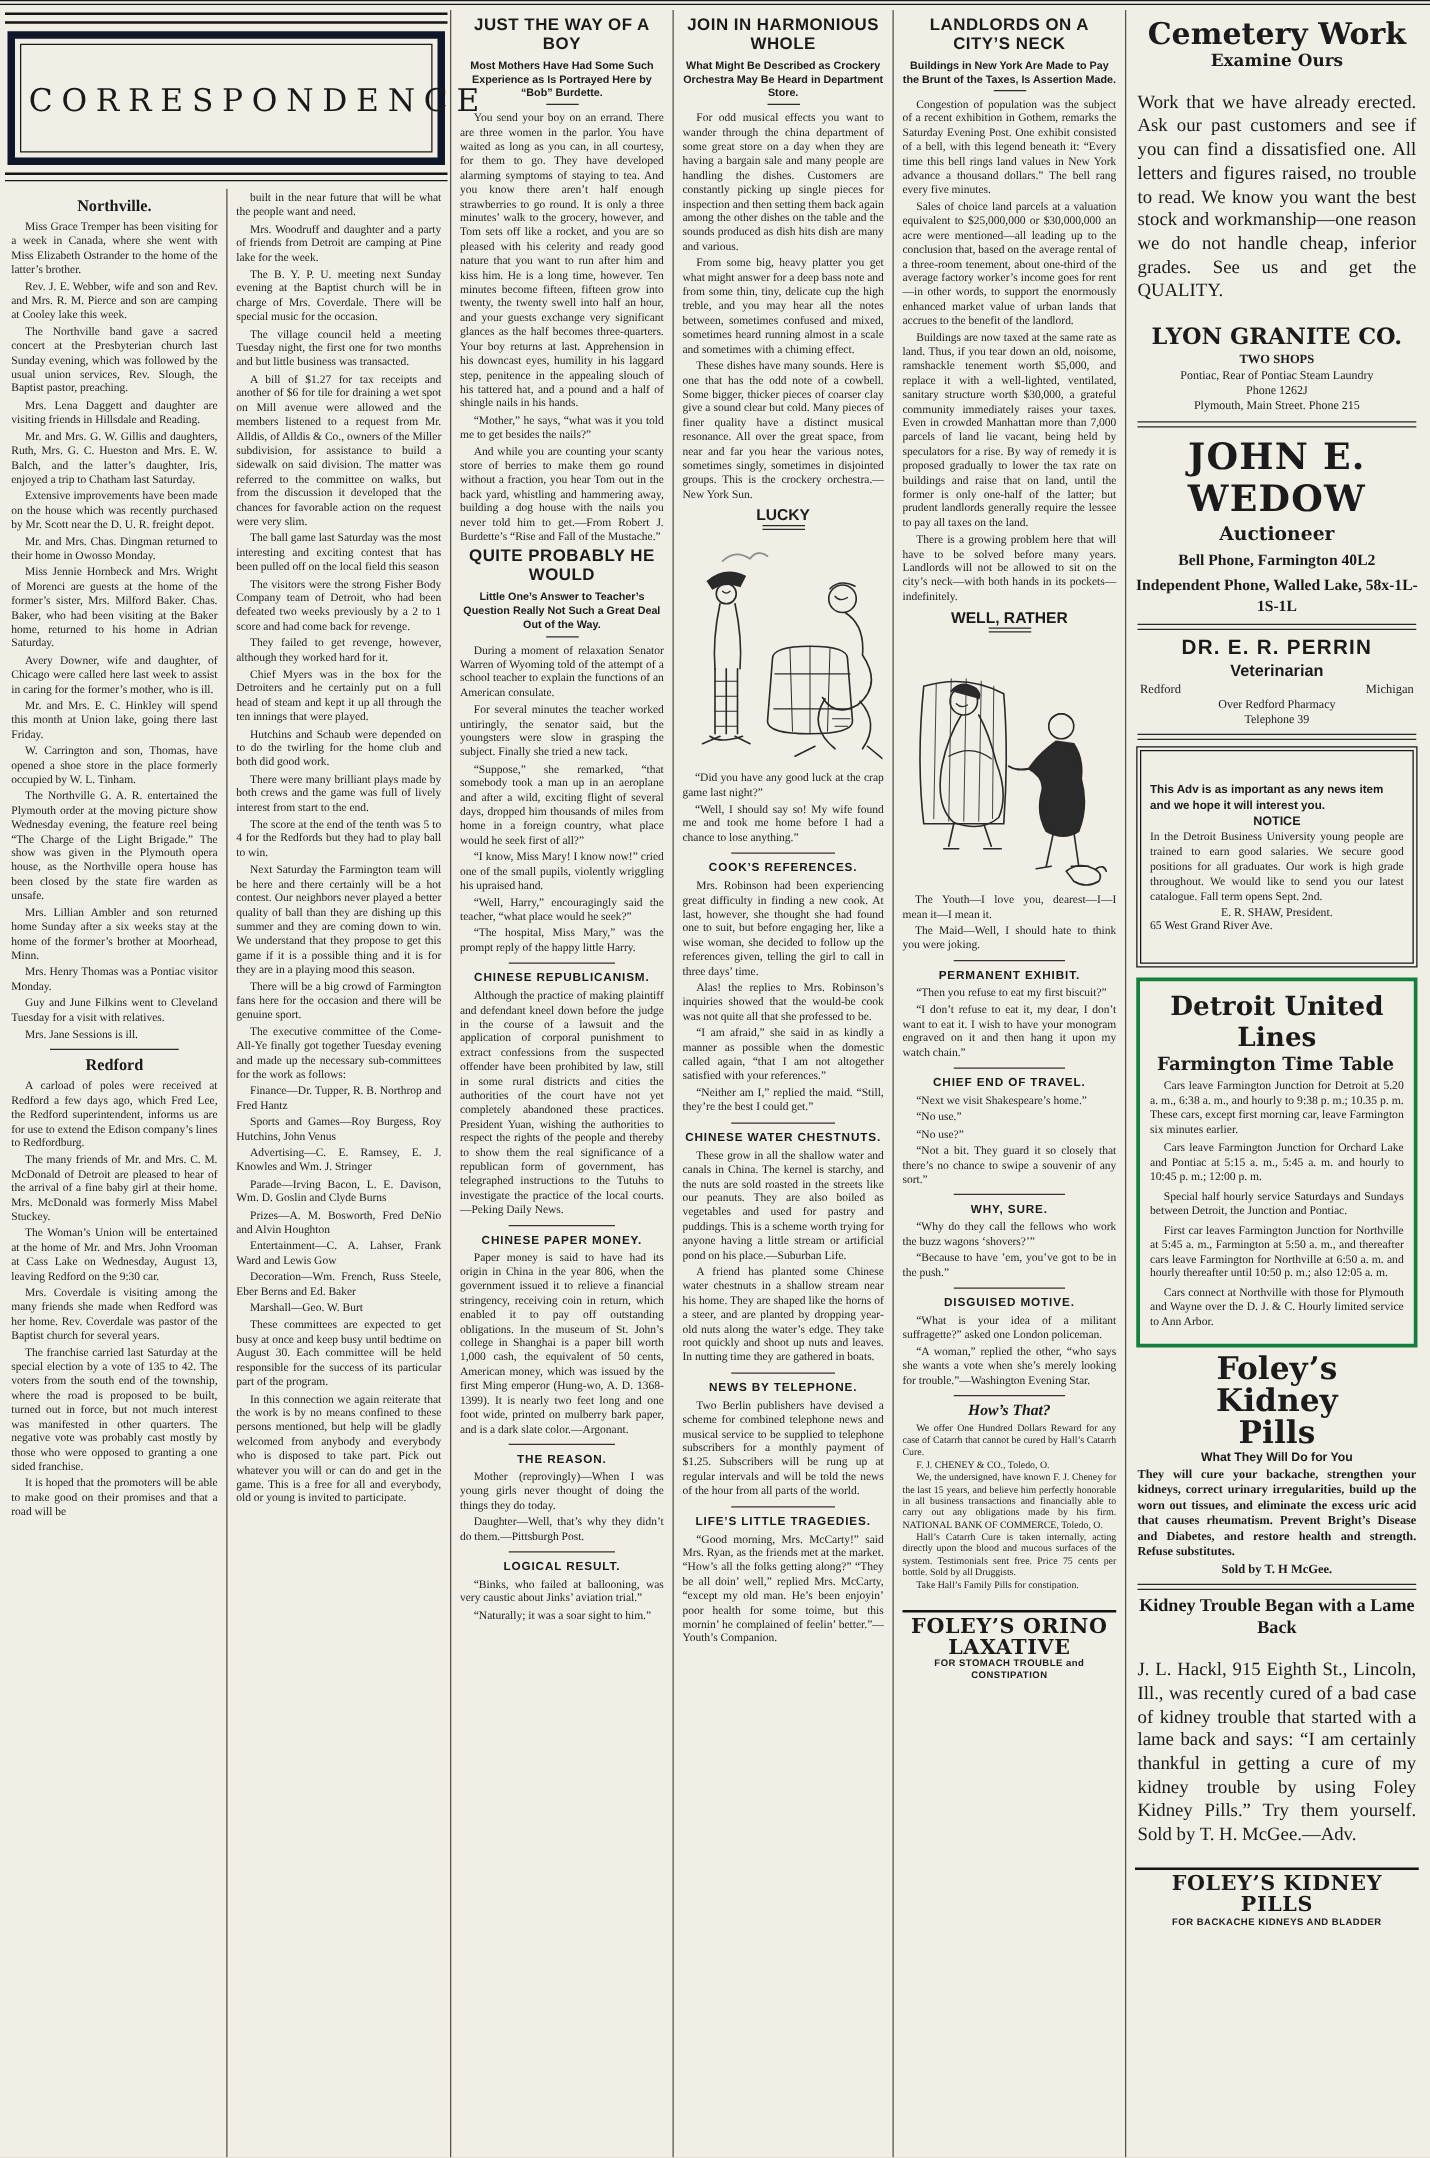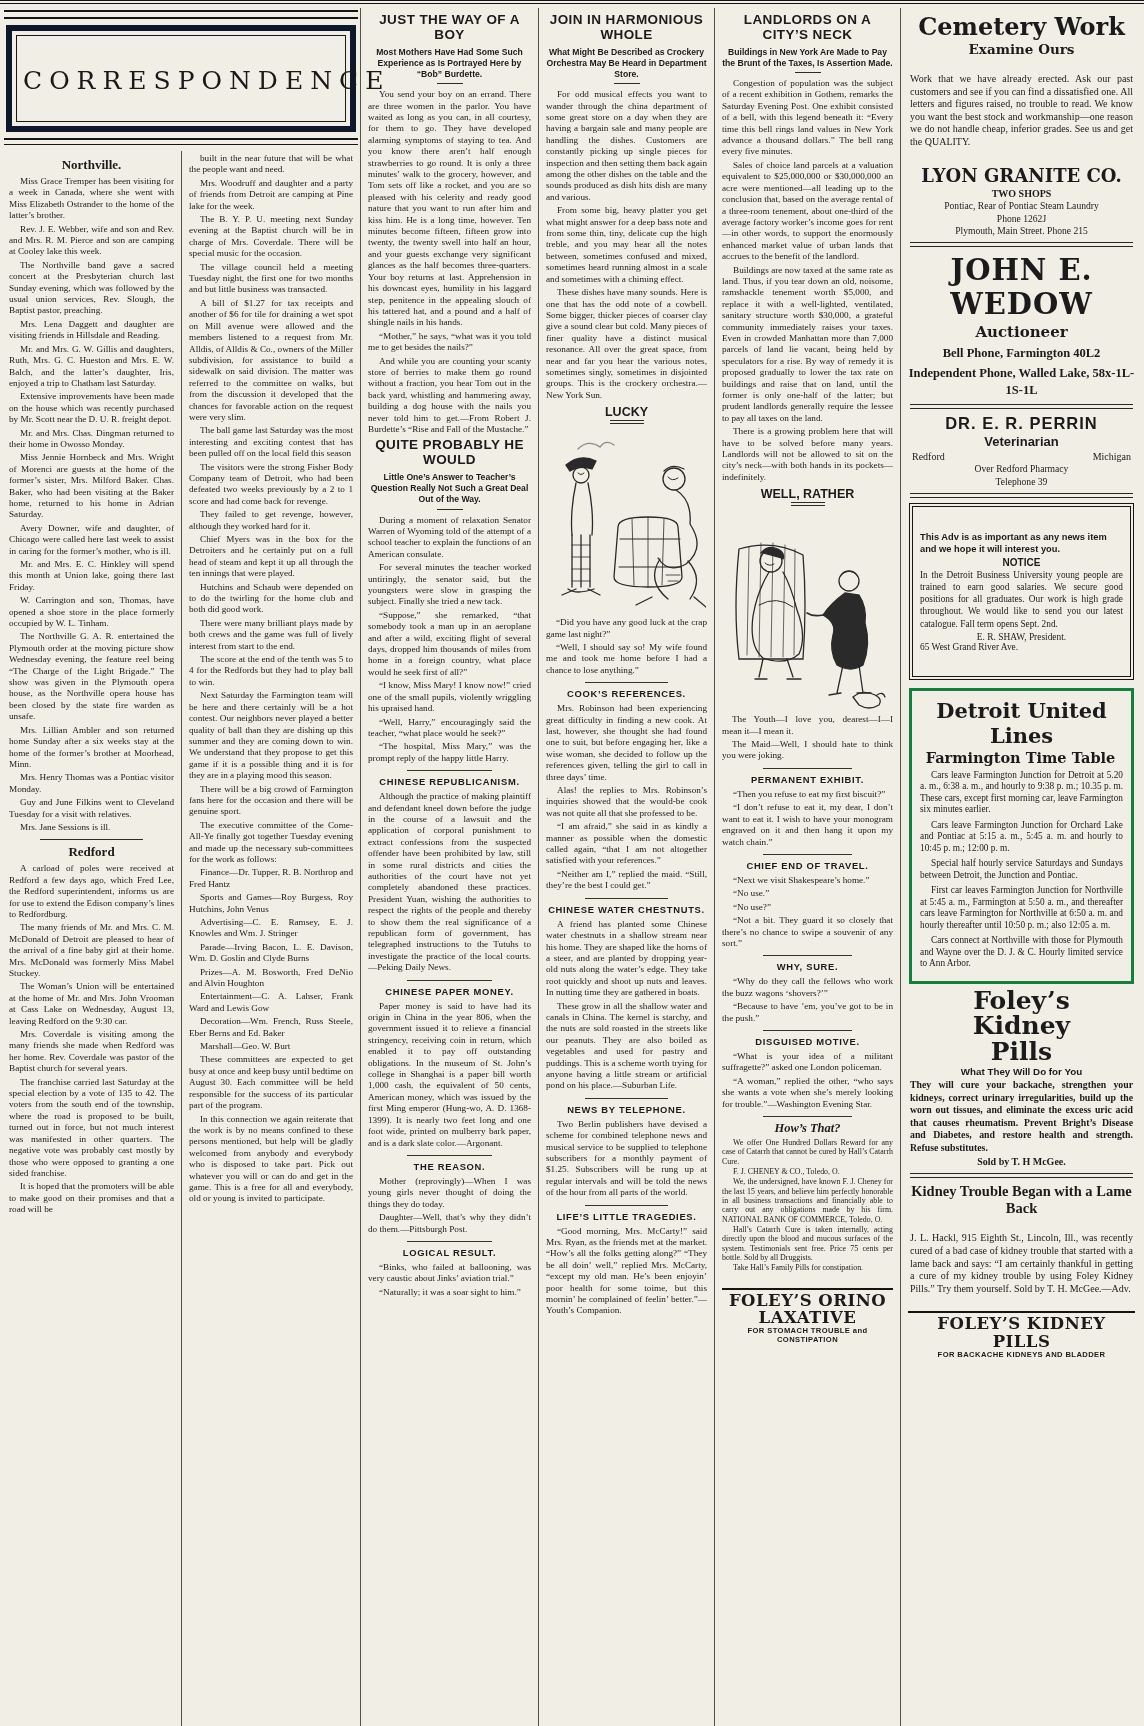--- a/index.html
+++ b/index.html
@@ -44,21 +44,21 @@
   .cartoon-title{font-family:"Liberation Sans","DejaVu Sans",sans-serif;font-weight:bold;font-size:12.5px;margin:4px 0 1px 0;}
   .cartoon-title-rule{border-top:1px solid #2e2a26;border-bottom:1px solid #2e2a26;height:2px;width:34px;margin:1px auto 3px auto;}
   .cartoon svg{display:block;margin:0 auto;}
   .caption .para{text-indent:10px;}
 
   
   .ad{margin:0 0 4px 0;}
   .ad-sep{border-top:1px solid #2a2622;border-bottom:1px solid #2a2622;height:3px;margin:5px 2px;}
   .cem-title{font-family:"DejaVu Serif",serif;font-weight:bold;font-size:24px;text-align:center;margin:2px 0 0 0;}
   .cem-sub{font-family:"DejaVu Serif",serif;font-weight:bold;font-size:13.5px;text-align:center;margin:0 0 3px 0;}
-  .ad-body{font-size:10px;line-height:1.26;text-align:justify;margin:16px 2px;}
+  .ad-body{font-size:15px;line-height:1.26;text-align:justify;margin:16px 2px;}
   .lyon{font-family:"DejaVu Serif",serif;font-weight:bold;font-size:18px;text-align:center;margin:4px 0 1px 0;}
   .adline-sm{font-size:9.6px;text-align:center;margin:0;line-height:1.3;}
   .adline-sm-b{font-size:10px;font-weight:bold;text-align:center;margin:0;line-height:1.35;}
   .wedow-name{font-family:"DejaVu Serif",serif;font-weight:900;font-size:29px;text-align:center;margin:6px 0 2px 0;letter-spacing:1px;}
   .wedow-role{font-family:"DejaVu Serif",serif;font-weight:bold;font-size:15px;text-align:center;margin:2px 0 4px 0;}
   .wedow-line{font-size:12.5px;font-weight:bold;text-align:center;margin:3px 0;line-height:1.35;}
   .perrin-name{font-family:"Liberation Sans","DejaVu Sans",sans-serif;font-weight:bold;font-size:16.5px;text-align:center;letter-spacing:1px;margin:4px 0 1px 0;}
   .perrin-role{font-family:"Liberation Sans","DejaVu Sans",sans-serif;font-weight:bold;font-size:13px;text-align:center;margin:0 0 2px 0;}
   .spread{display:flex;justify-content:space-between;font-size:10px;margin:1px 4px;}
   .phelps-name{font-family:"DejaVu Serif",serif;font-weight:bold;font-size:26px;letter-spacing:3px;text-align:center;margin:5px 0 1px 0;}
@@ -267,22 +267,22 @@
             <p class="para">Mrs. Robinson had been experiencing great difficulty in finding a new cook. At last, however, she thought she had found one to suit, but before engaging her, like a wise woman, she decided to follow up the references given, telling the girl to call in three days’ time.</p>
             <p class="para">Alas! the replies to Mrs. Robinson’s inquiries showed that the would-be cook was not quite all that she professed to be.</p>
             <p class="para">“I am afraid,” she said in as kindly a manner as possible when the domestic called again, “that I am not altogether satisfied with your references.”</p>
             <p class="para">“Neither am I,” replied the maid. “Still, they’re the best I could get.”</p>
           </div>
       </div>
       <div class="article">
         <div class="divider"></div>
         <h4 class="smallhead">CHINESE WATER CHESTNUTS.</h4>
         <div>
+            <p class="para">These grow in all the shallow water and canals in China. The kernel is starchy, and the nuts are sold roasted in the streets like our peanuts. They are also boiled as vegetables and used for pastry and puddings. This is a scheme worth trying for anyone having a little stream or artificial pond on his place.—Suburban Life.</p>
             <p class="para">A friend has planted some Chinese water chestnuts in a shallow stream near his home. They are shaped like the horns of a steer, and are planted by dropping year-old nuts along the water’s edge. They take root quickly and shoot up nuts and leaves. In nutting time they are gathered in boats.</p>
-            <p class="para">These grow in all the shallow water and canals in China. The kernel is starchy, and the nuts are sold roasted in the streets like our peanuts. They are also boiled as vegetables and used for pastry and puddings. This is a scheme worth trying for anyone having a little stream or artificial pond on his place.—Suburban Life.</p>
           </div>
       </div>
       <div class="article">
         <div class="divider"></div>
         <h4 class="smallhead">NEWS BY TELEPHONE.</h4>
         <div>
             <p class="para">Two Berlin publishers have devised a scheme for combined telephone news and musical service to be supplied to telephone subscribers for a monthly payment of $1.25. Subscribers will be rung up at regular intervals and will be told the news of the hour from all parts of the world.</p>
           </div>
       </div>
       <div class="article">

